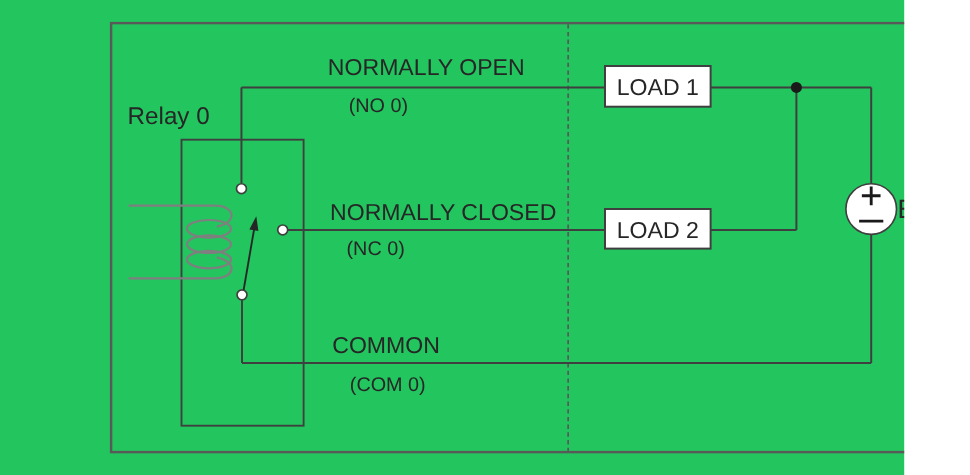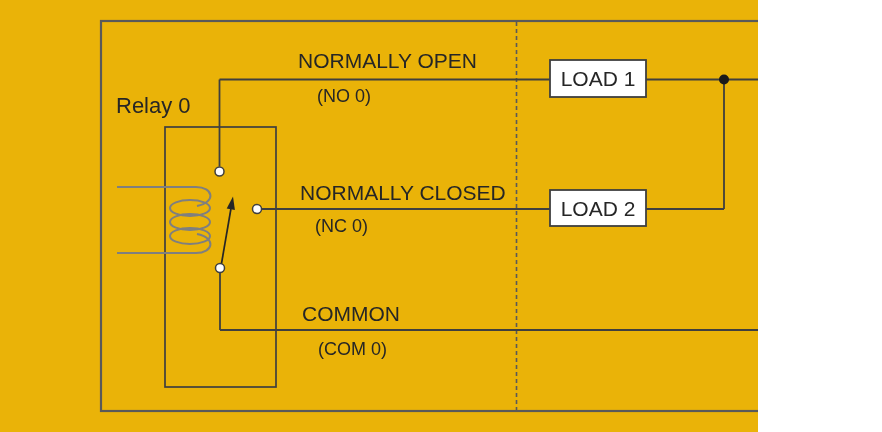--- a/index.html
+++ b/index.html
@@ -2,23 +2,23 @@
 <html><head>
 <meta charset="utf-8">
 <style>
   html, body {
     margin: 0;
     padding: 0;
     background: #ffffff;
   }
   .stage {
     position: relative;
-    width: 758px;
+    width: 822px;
     height: 432px;
-    background: #eab308;
+    background: #22c55e;
     overflow: hidden;
   }
   .diagram-svg {
     display: block;
     width: 882px;
     height: 432px;
   }
   .diagram-svg text {
     fill: #262626;
     font-family: "Liberation Sans", sans-serif;

